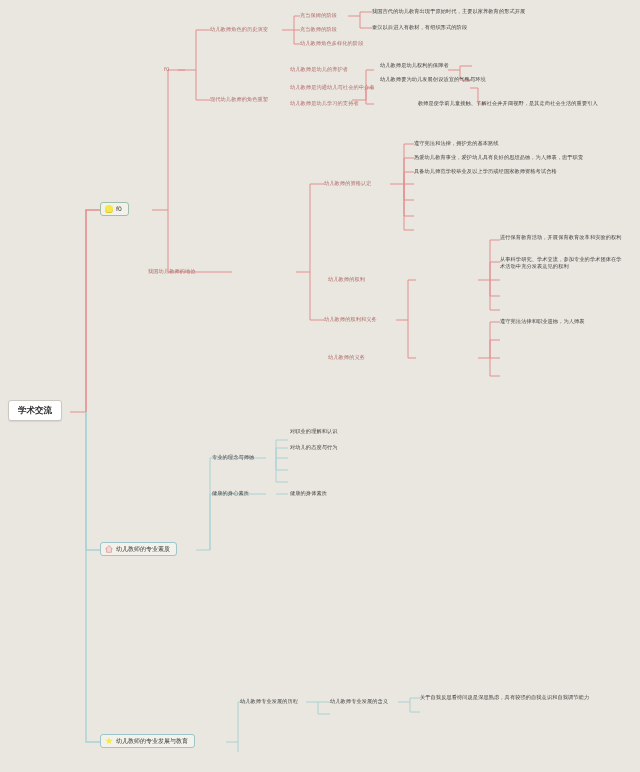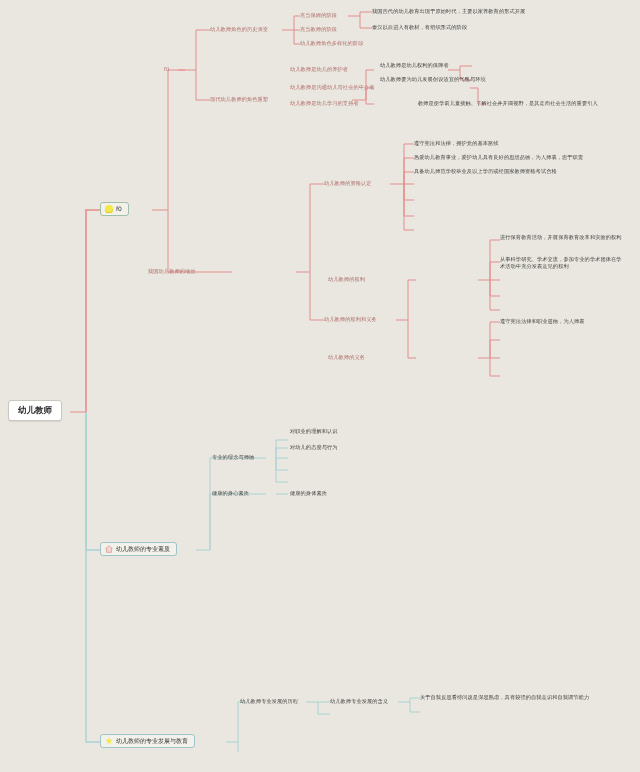--- a/index.html
+++ b/index.html
@@ -147,21 +147,21 @@
       <path d="M86 412 L86 742 L100 742" stroke-width="1.4"></path>
       <path d="M226 742 L238 742 L238 702 L246 702"></path>
       <path d="M238 742 L238 752"></path>
       <path d="M306 702 L318 702 L318 702 L330 702"></path>
       <path d="M318 702 L318 714 L330 714"></path>
       <path d="M398 702 L410 702 L410 698 L420 698"></path>
       <path d="M410 702 L410 712 L420 712"></path>
     </g>
   </svg>
 
-  <div class="node root" style="left:8px;top:400px;">幼儿教师</div>
+  <div class="node root" style="left:8px;top:400px;">学术交流</div>
 
   <div class="node lvl1" style="left:100px;top:202px;">
     <span class="ico ico-bulb"></span>
     <span>f0</span>
   </div>
 
   <div class="node lbl t-red" style="left:164px;top:66px;">f0</div>
 
   <div class="node lbl t-red" style="left:210px;top:26px;">幼儿教师角色的历史演变</div>
   <div class="node lbl t-red" style="left:210px;top:96px;">现代幼儿教师的角色重塑</div>

